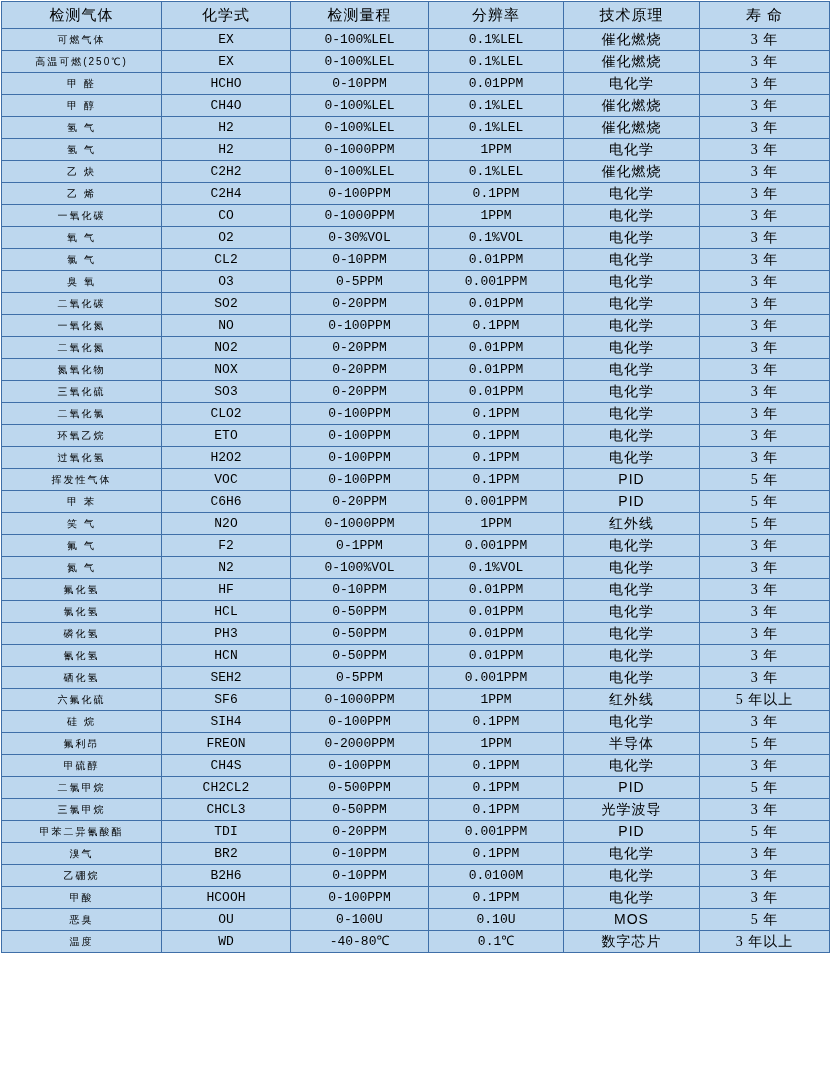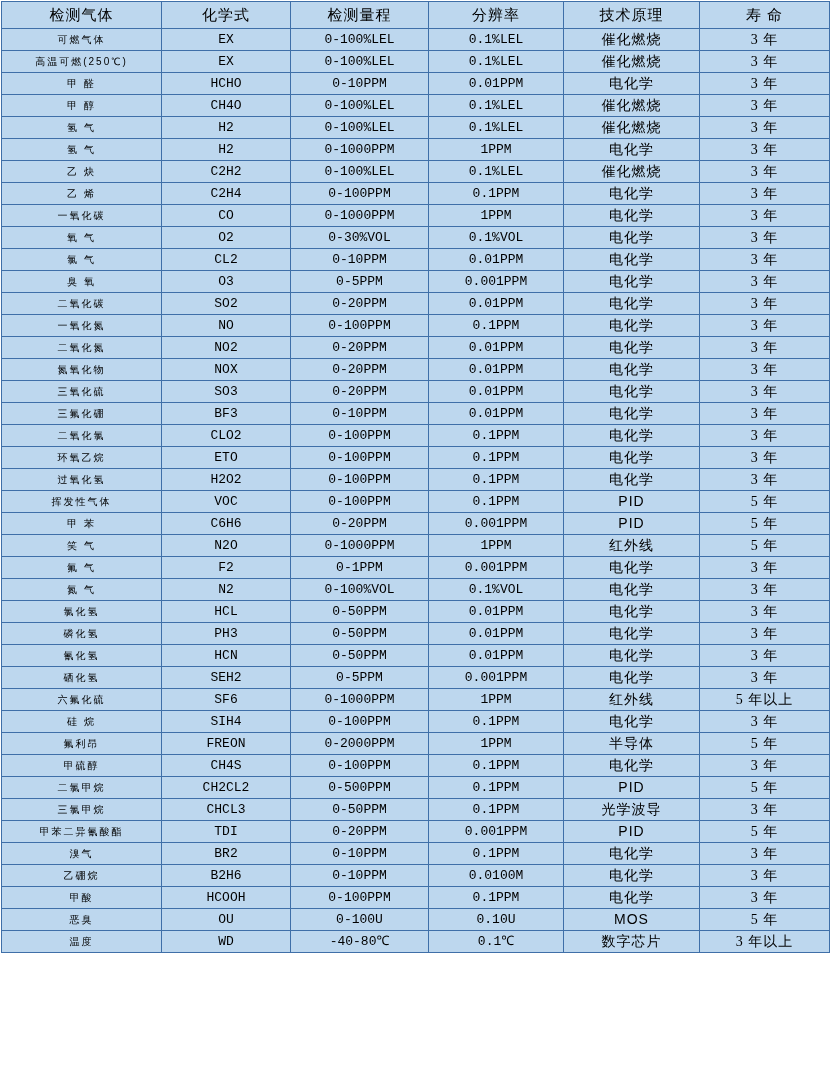--- a/index.html
+++ b/index.html
@@ -223,28 +223,20 @@
         </tr>
         <tr>
           <td class="c-name">三氧化硫</td>
           <td class="c-formula">SO3</td>
           <td class="c-range">0-20PPM</td>
           <td class="c-res">0.01PPM</td>
           <td class="c-principle">电化学</td>
           <td class="c-life">3 年</td>
         </tr>
         <tr>
-          <td class="c-name">三氟化硼</td>
-          <td class="c-formula">BF3</td>
-          <td class="c-range">0-10PPM</td>
-          <td class="c-res">0.01PPM</td>
-          <td class="c-principle">电化学</td>
-          <td class="c-life">3 年</td>
-        </tr>
-        <tr>
           <td class="c-name">二氧化氯</td>
           <td class="c-formula">CLO2</td>
           <td class="c-range">0-100PPM</td>
           <td class="c-res">0.1PPM</td>
           <td class="c-principle">电化学</td>
           <td class="c-life">3 年</td>
         </tr>
         <tr>
           <td class="c-name">环氧乙烷</td>
           <td class="c-formula">ETO</td>
@@ -291,20 +283,28 @@
           <td class="c-range">0-1PPM</td>
           <td class="c-res">0.001PPM</td>
           <td class="c-principle">电化学</td>
           <td class="c-life">3 年</td>
         </tr>
         <tr>
           <td class="c-name">氮 气</td>
           <td class="c-formula">N2</td>
           <td class="c-range">0-100%VOL</td>
           <td class="c-res">0.1%VOL</td>
+          <td class="c-principle">电化学</td>
+          <td class="c-life">3 年</td>
+        </tr>
+        <tr>
+          <td class="c-name">氟化氢</td>
+          <td class="c-formula">HF</td>
+          <td class="c-range">0-10PPM</td>
+          <td class="c-res">0.01PPM</td>
           <td class="c-principle">电化学</td>
           <td class="c-life">3 年</td>
         </tr>
         <tr>
           <td class="c-name">氯化氢</td>
           <td class="c-formula">HCL</td>
           <td class="c-range">0-50PPM</td>
           <td class="c-res">0.01PPM</td>
           <td class="c-principle">电化学</td>
           <td class="c-life">3 年</td>

